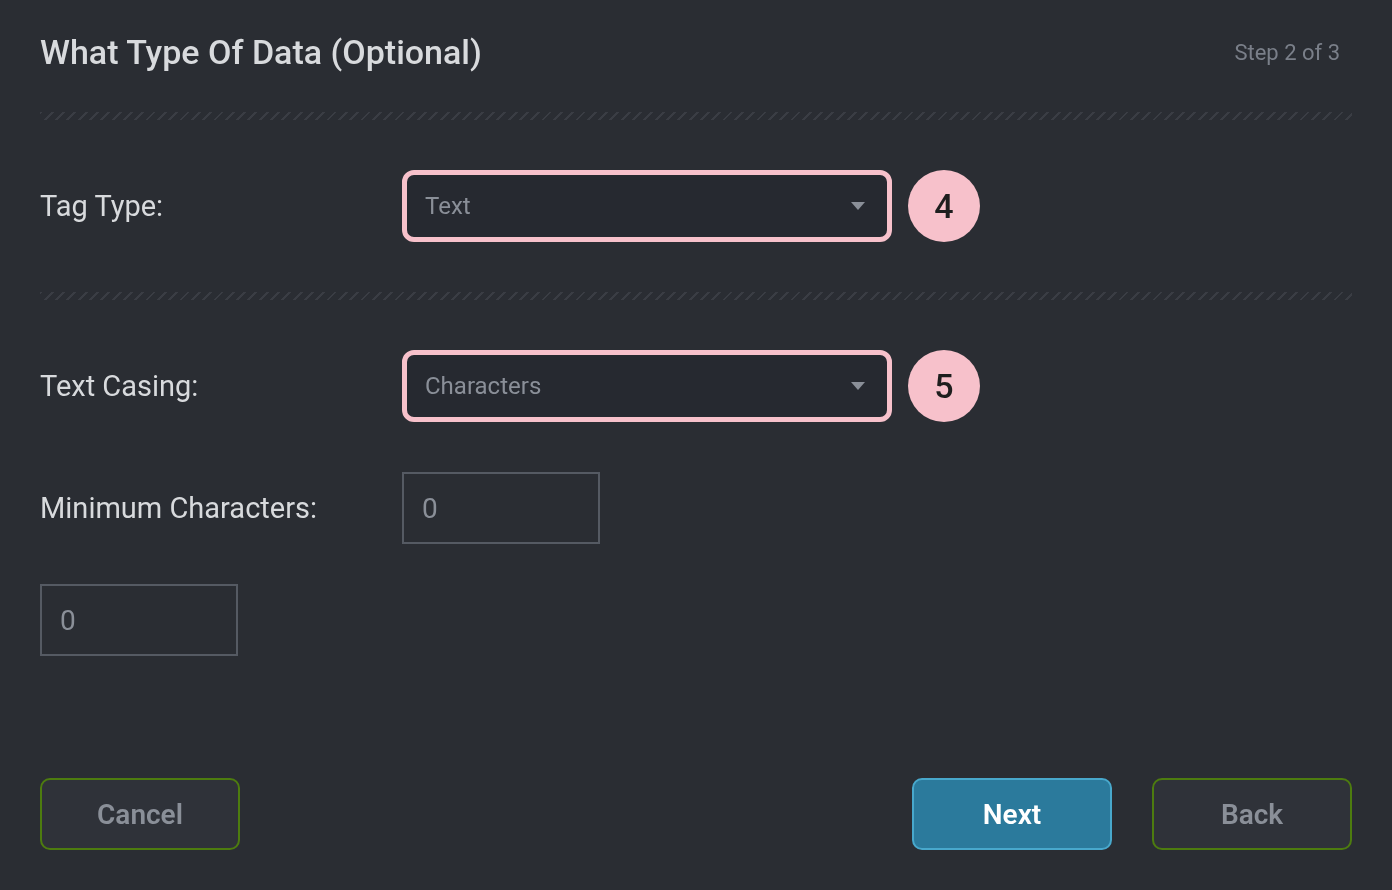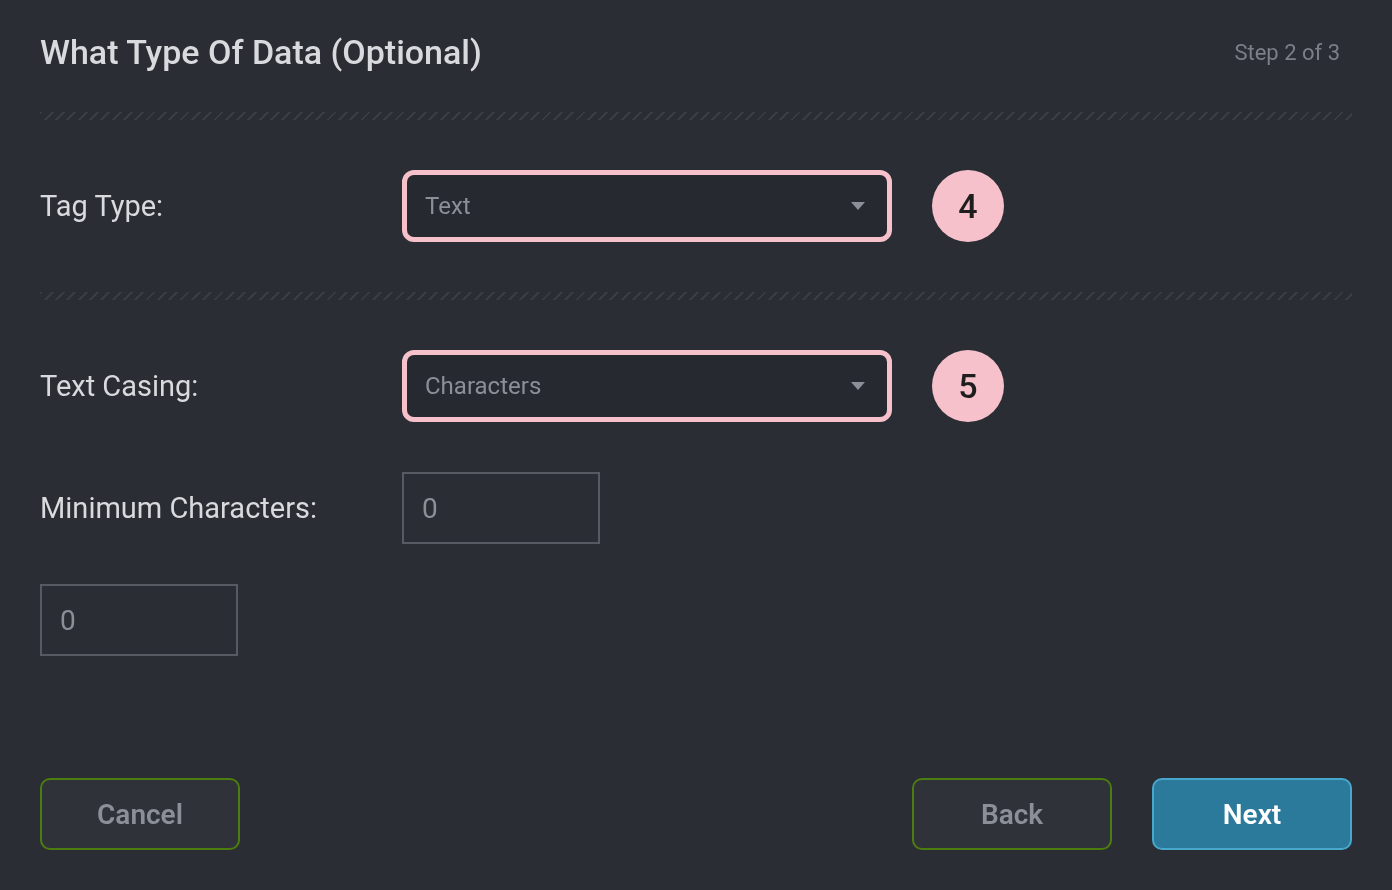--- a/index.html
+++ b/index.html
@@ -68,21 +68,20 @@
       width: 362px;
       font-size: 29px;
       color: #d8dadd;
       font-weight: 400;
     }
     
     .select-wrapper {
       position: relative;
       display: flex;
       align-items: center;
-      gap: 24px;
     }
     
     .select {
       width: 490px;
       height: 72px;
       background: #262930;
       border: 5px solid #f7c1cb;
       border-radius: 12px;
       color: #8a8f98;
       font-size: 24px;
@@ -215,16 +214,16 @@
   </div>
 
   <div class="form-row">
     <input type="text" class="text-input" value="0" style="">
   </div>
 </div>
 
 <div class="footer">
   <button class="btn">Cancel</button>
   <div class="footer-right">
+    <button class="btn btn-primary">Next</button>
     <button class="btn">Back</button>
-    <button class="btn btn-primary">Next</button>
   </div>
 </div>
 
 </body></html>

